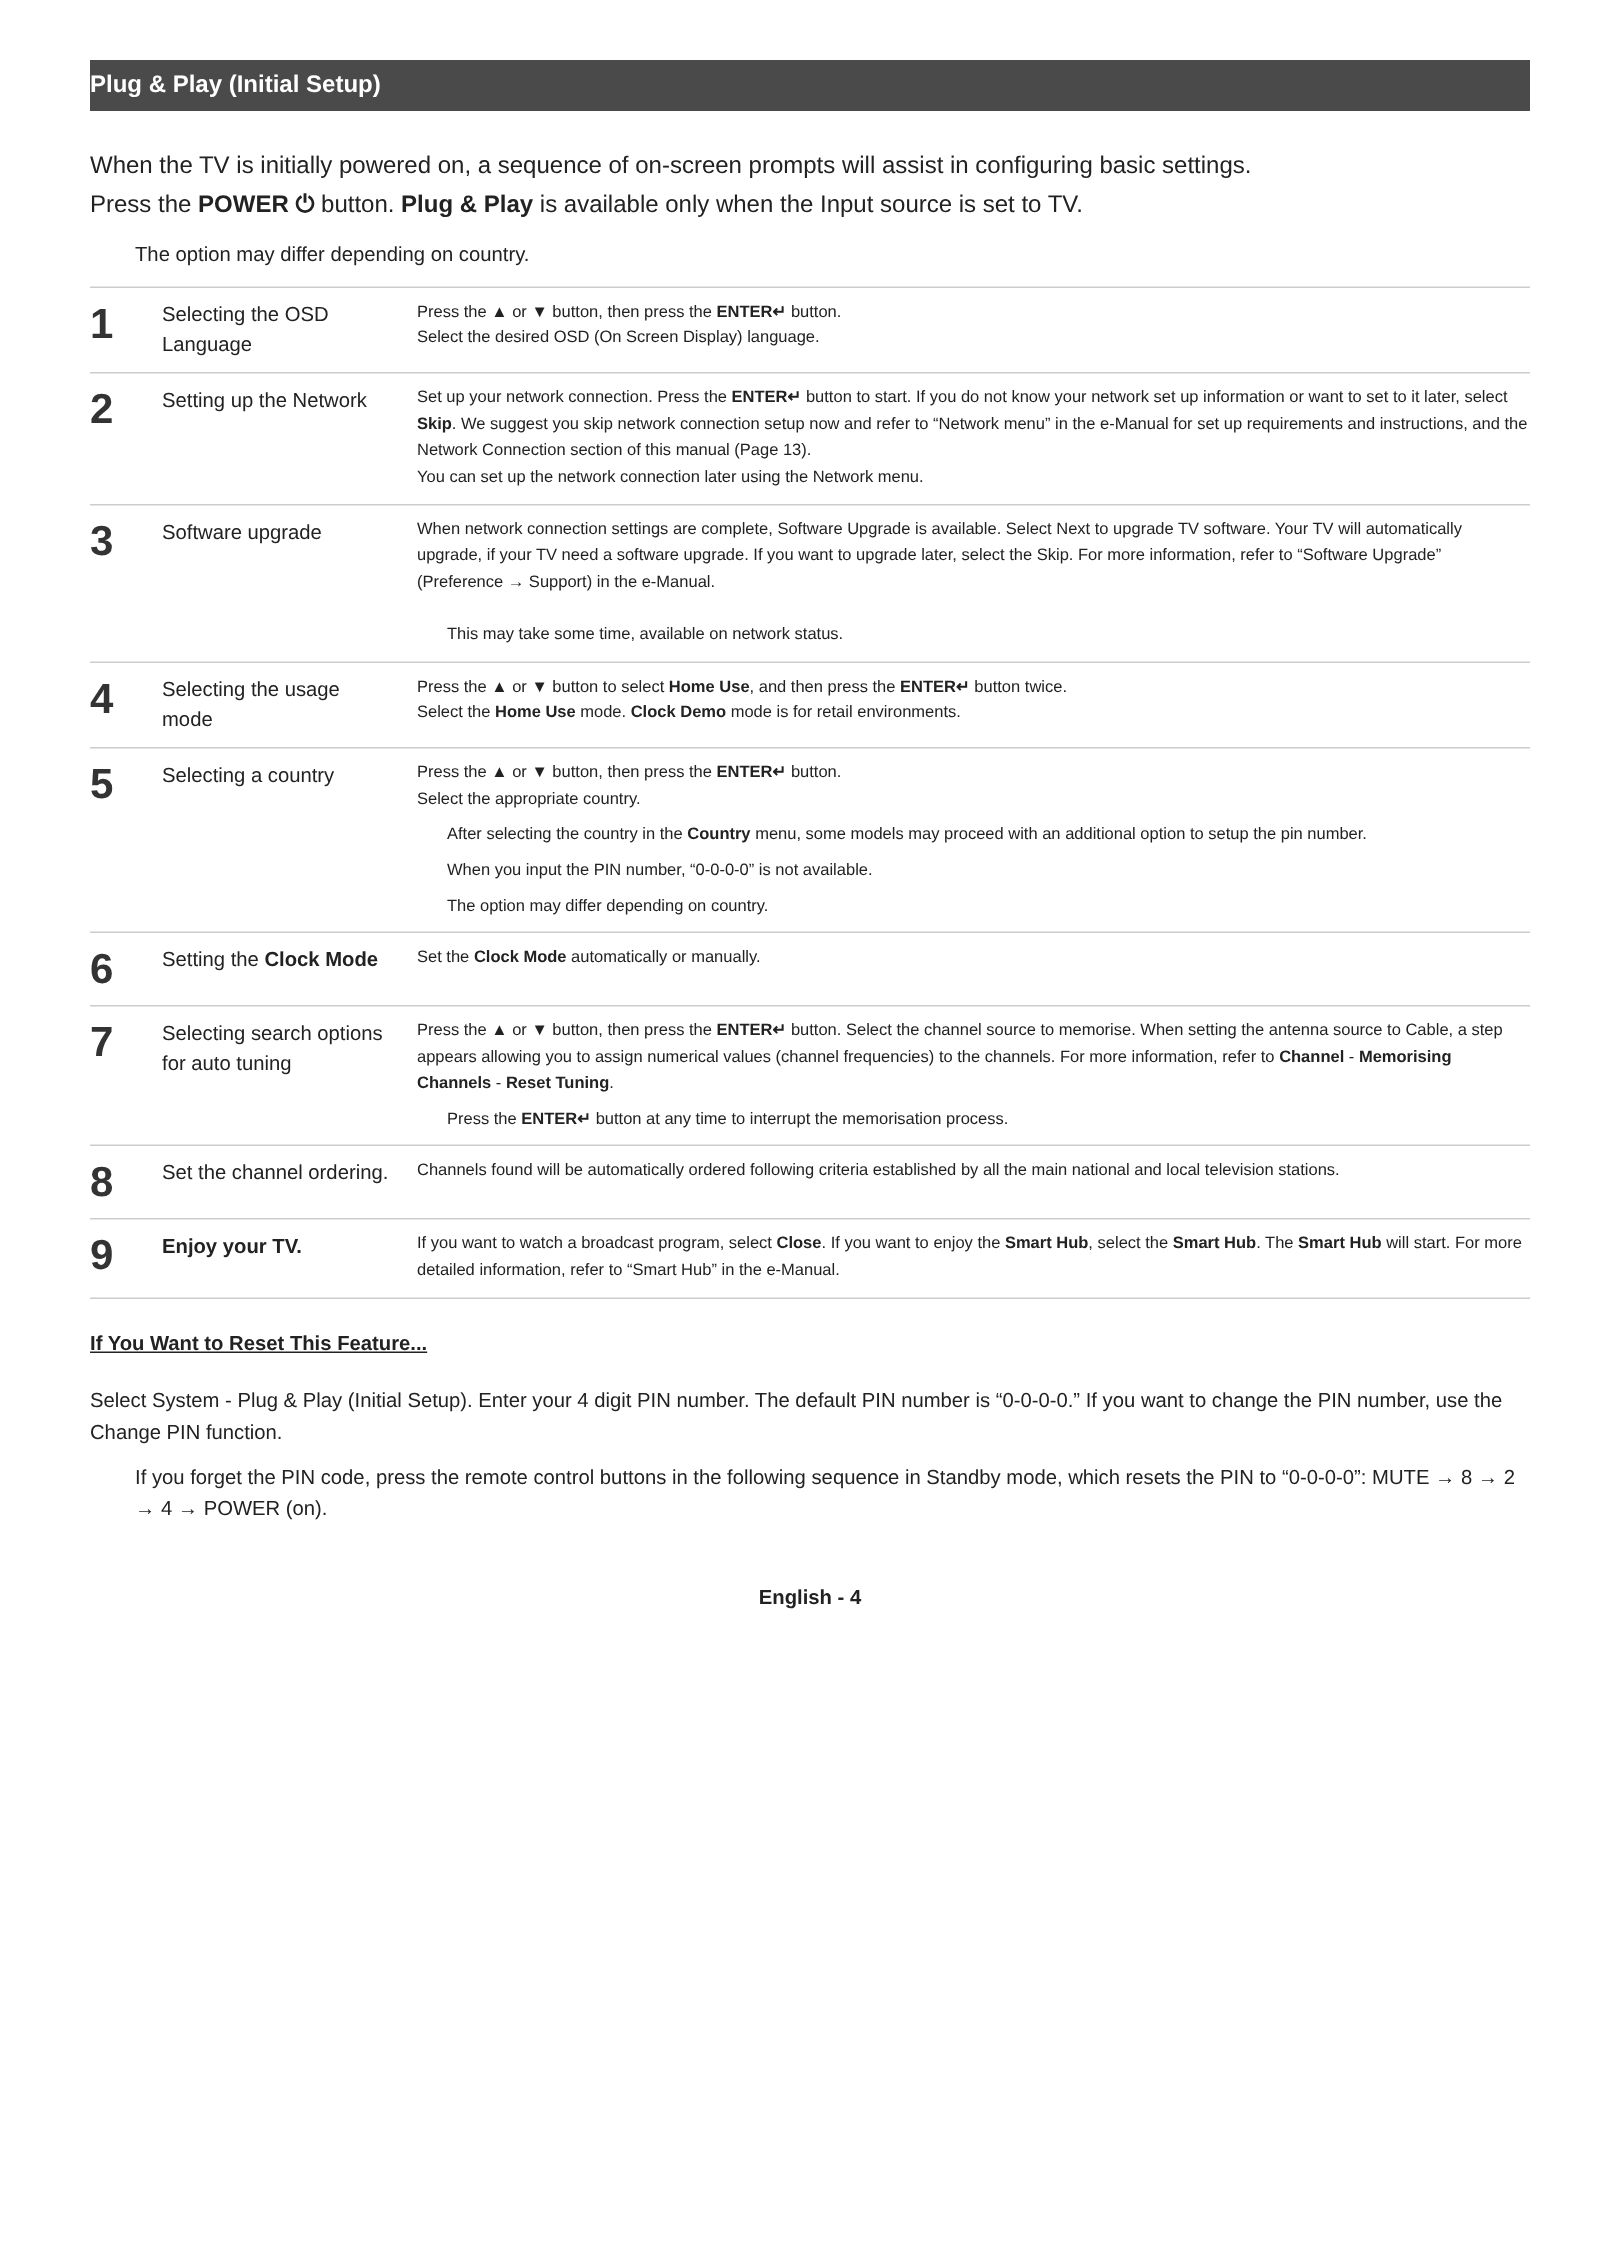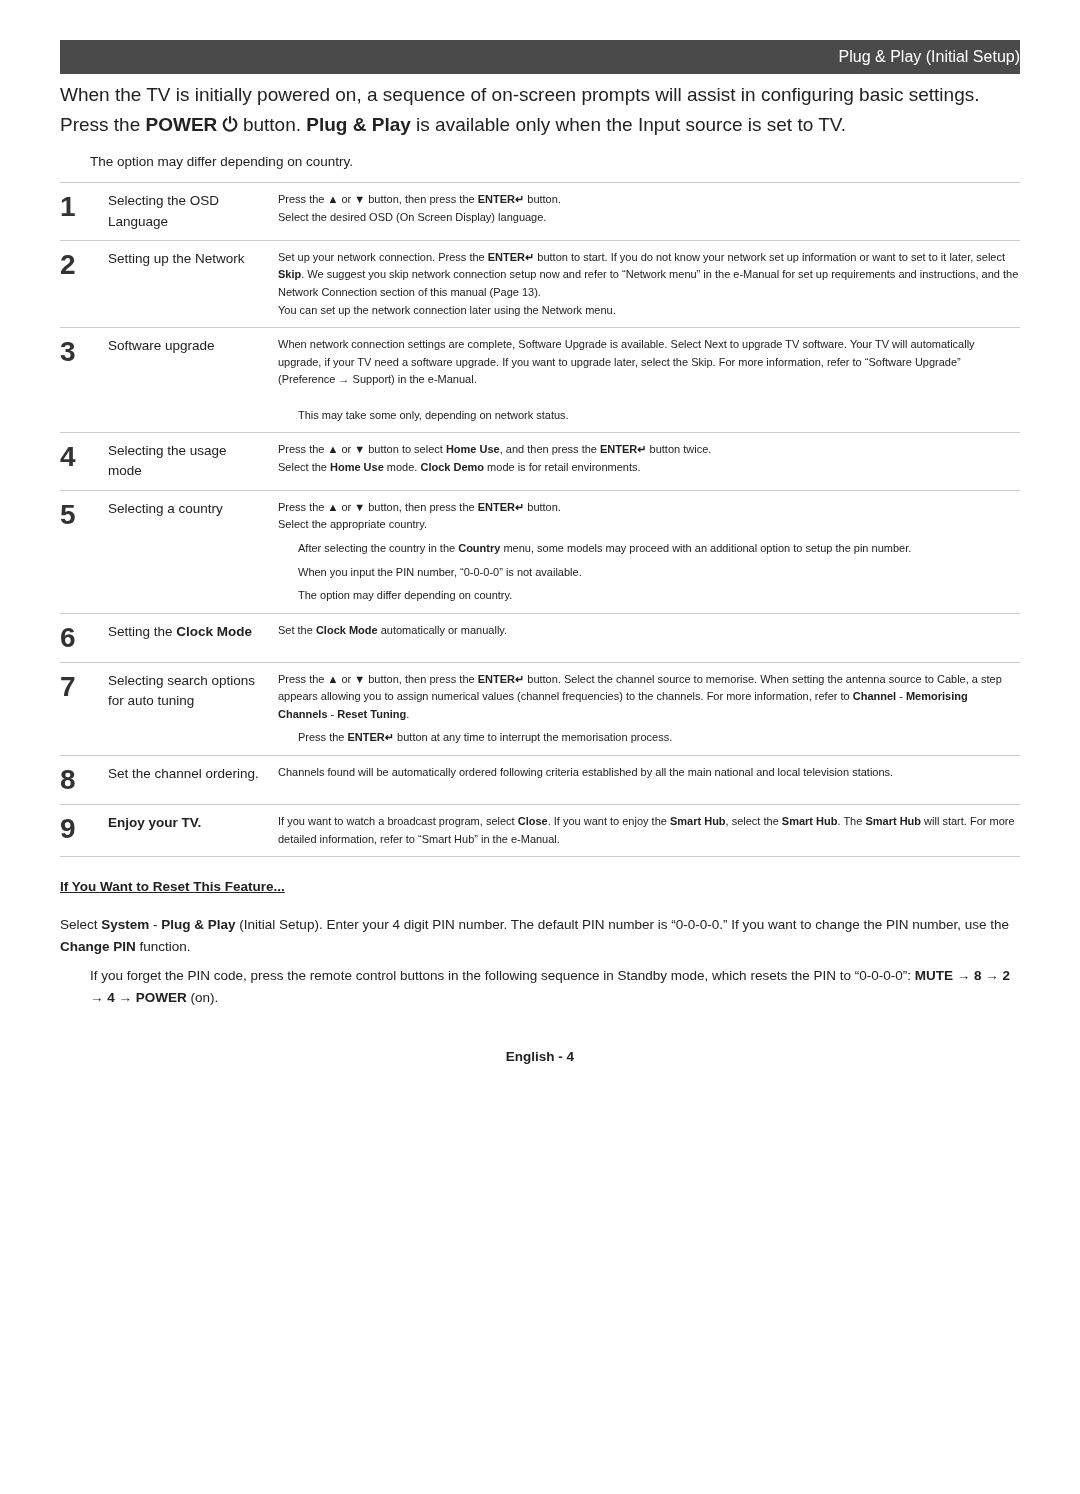--- a/index.html
+++ b/index.html
@@ -8,28 +8,28 @@
       min-height: 1494px;
       background: #ffffff;
       font-family: Arial, sans-serif;
       font-size: 14px;
       color: #222;
       padding: 40px 60px;
     }
     .page-title {
       background: #4a4a4a;
       color: #ffffff;
-      text-align: right;
+      text-align: left;
       font-size: 16px;
-      font-weight: normal;
+      font-weight: bold;
       padding: 8px 0;
-      margin-bottom: 6px;
+      margin-bottom: 24px;
     }
     .intro-text {
-      font-size: 19px;
+      font-size: 16px;
       line-height: 1.6;
       margin-bottom: 10px;
     }
     .intro-text b { font-weight: bold; }
     .note-text {
       font-size: 13.5px;
       line-height: 1.6;
       margin-left: 30px;
       margin-bottom: 6px;
     }
@@ -77,21 +77,21 @@
     .if-reset-title {
       font-size: 13.5px;
       font-weight: bold;
       text-decoration: underline;
       margin-bottom: 20px;
     }
     .if-reset-body {
       font-size: 13.5px;
       line-height: 1.6;
     }
-    .if-reset-body b { font-weight: bold; }
+    .if-reset-body b { font-weight: normal; }
     .if-reset-note {
       margin-top: 8px;
       margin-left: 30px;
       font-size: 13.5px;
       line-height: 1.6;
     }
     .footer {
       text-align: center;
       margin-top: 40px;
       font-size: 13.5px;
@@ -131,21 +131,21 @@
         Set up your network connection. Press the <b>ENTER↵</b> button to start. If you do not know your network set up information or want to set to it later, select <b>Skip</b>. We suggest you skip network connection setup now and refer to “Network menu” in the e-Manual for set up requirements and instructions, and the Network Connection section of this manual (Page 13).<br>
         You can set up the network connection later using the Network menu.
       </td>
     </tr>
 
     <tr>
       <td class="step-num-cell">3</td>
       <td class="step-label-cell">Software upgrade</td>
       <td class="step-desc-cell">
         When network connection settings are complete, Software Upgrade is available. Select Next to upgrade TV software. Your TV will automatically upgrade, if your TV need a software upgrade. If you want to upgrade later, select the Skip. For more information, refer to “Software Upgrade” (Preference → Support) in the e-Manual.<br><br>
-        <span style="margin-left:20px;">This may take some only, depending on network status.</span>
+        <span style="margin-left:20px;">This may take some time, available on network status.</span>
       </td>
     </tr>
 
     <tr>
       <td class="step-num-cell">4</td>
       <td class="step-label-cell">Selecting the usage mode</td>
       <td class="step-desc-cell">
         Press the ▲ or ▼ button to select <b>Home Use</b>, and then press the <b>ENTER↵</b> button twice.<br>
         Select the <b>Home Use</b> mode. <b>Clock Demo</b> mode is for retail environments.
       </td>

